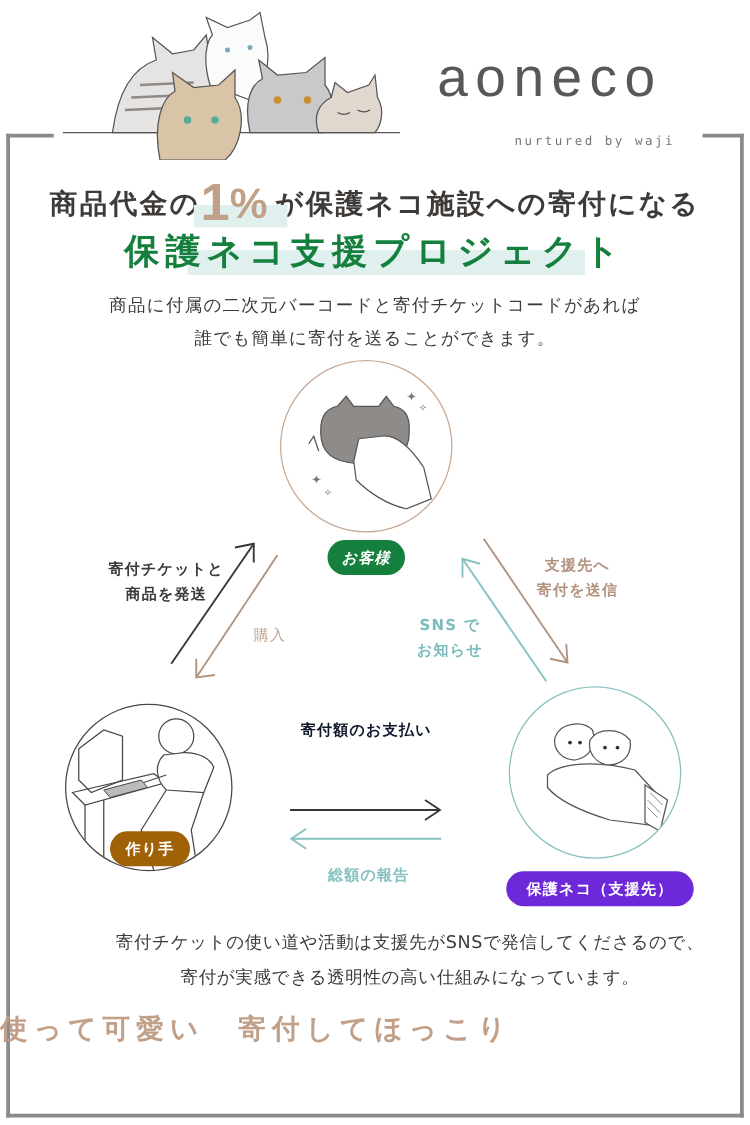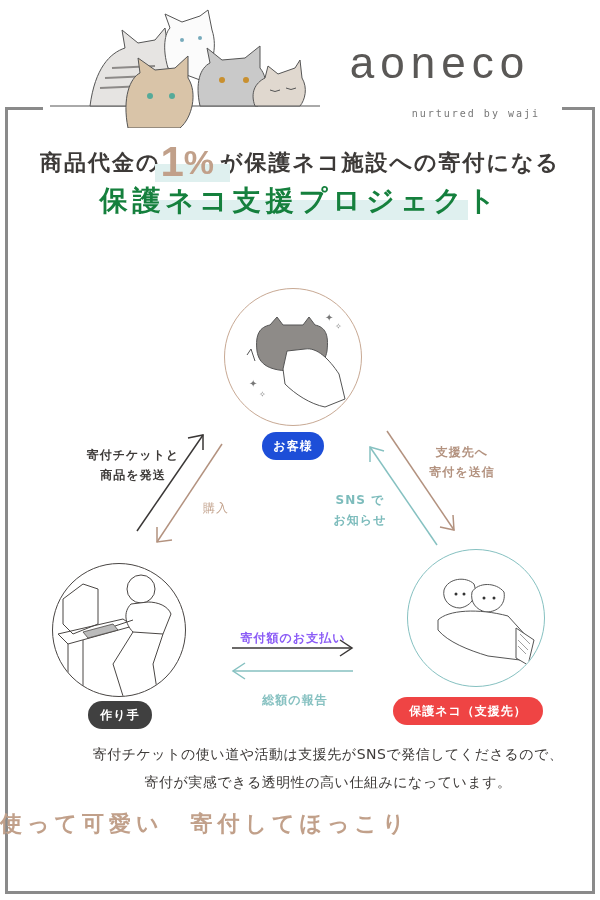--- a/index.html
+++ b/index.html
@@ -31,30 +31,30 @@
 
   .intro { left:0; width:600px; top:232px; text-align:center; font-size:14px; line-height:26px; color:#3d3a38; letter-spacing:1px; }
 
   
   .circle { border-radius:50%; background:#fff; overflow:hidden; }
   .c-customer { left:224px; top:288px; width:136px; height:136px; border:1px solid #c8a994; }
   .c-maker { left:52px; top:563px; width:132px; height:132px; border:1px solid #4a4644; }
   .c-shelter { left:407px; top:549px; width:136px; height:136px; border:1px solid #86c1c1; }
 
   .pill { border-radius:16px; color:#fff; font-size:12px; font-weight:bold; text-align:center; line-height:28px; height:28px; letter-spacing:1px; }
-  .pill-customer { left:262px; top:432px; width:62px; background:#1d4ed8; }
-  .pill-maker { left:88px; top:701px; width:64px; background:#404040; }
-  .pill-shelter { left:393px; top:697px; width:150px; background:#ef4444; }
+  .pill-customer { left:262px; top:432px; width:62px; background:#15803d;font-style:italic; }
+  .pill-maker { left:88px; top:665px; width:64px; background:#a16207; }
+  .pill-shelter { left:405px; top:697px; width:150px; background:#6d28d9; }
 
   .label { font-size:12px; font-weight:bold; text-align:center; line-height:20px; letter-spacing:1px; }
   .lbl-ship { left:78px; top:445px; width:110px; color:#3d3a38; }
   .lbl-buy { left:196px; top:498px; width:40px; color:#c1a08a; font-weight:normal; }
   .lbl-send { left:422px; top:442px; width:80px; color:#b3927f; }
   .lbl-sns { left:330px; top:490px; width:60px; color:#7dbcbc; }
-  .lbl-pay { left:228px; top:628px; width:130px; color:#8b5cf6; }
+  .lbl-pay { left:228px; top:574px; width:130px; color:#0f172a; }
   .lbl-report { left:250px; top:690px; width:90px; color:#86c1c1; }
 
   .outro { left:0; width:600px; top:740px; text-align:center; font-size:14px; line-height:28px; color:#3d3a38; letter-spacing:0.5px;margin-left:28px; }
   .slogan { left:0; width:600px; top:806px; text-align:left; font-size:22px; font-weight:bold; color:#c1a08a; line-height:36px; letter-spacing:5px; }
 
   svg { display:block; }
 </style>
 </head>
 <body>
 
@@ -92,20 +92,22 @@
 <div class="abs tagline">nurtured by waji</div>
 
 <div class="abs headline">
   <span>商品代金の</span><span class="pct-wrap"><span class="pct-bg"></span><span class="pct">1</span><span class="pct-sign">%</span></span><span>が保護ネコ施設への寄付になる</span>
 </div>
 
 <div class="abs project-bg"></div>
 <div class="abs project">保護ネコ支援プロジェクト</div>
 
 <div class="abs intro">
+  <div>商品に付属の二次元バーコードと寄付チケットコードがあれば</div>
+  <div>誰でも簡単に寄付を送ることができます。</div>
 </div>
 
 <div class="abs" style="left:0;top:0;width:600px;height:900px;">
   <svg width="600" height="900" viewBox="0 0 600 900">
 
     <g>
       <line x1="137" y1="531" x2="203" y2="435" stroke="#3a3736" stroke-width="1.5"></line>
       <polyline points="188,438 203,435 203,450" fill="none" stroke="#3a3736" stroke-width="1.5"></polyline>
     </g>
 

